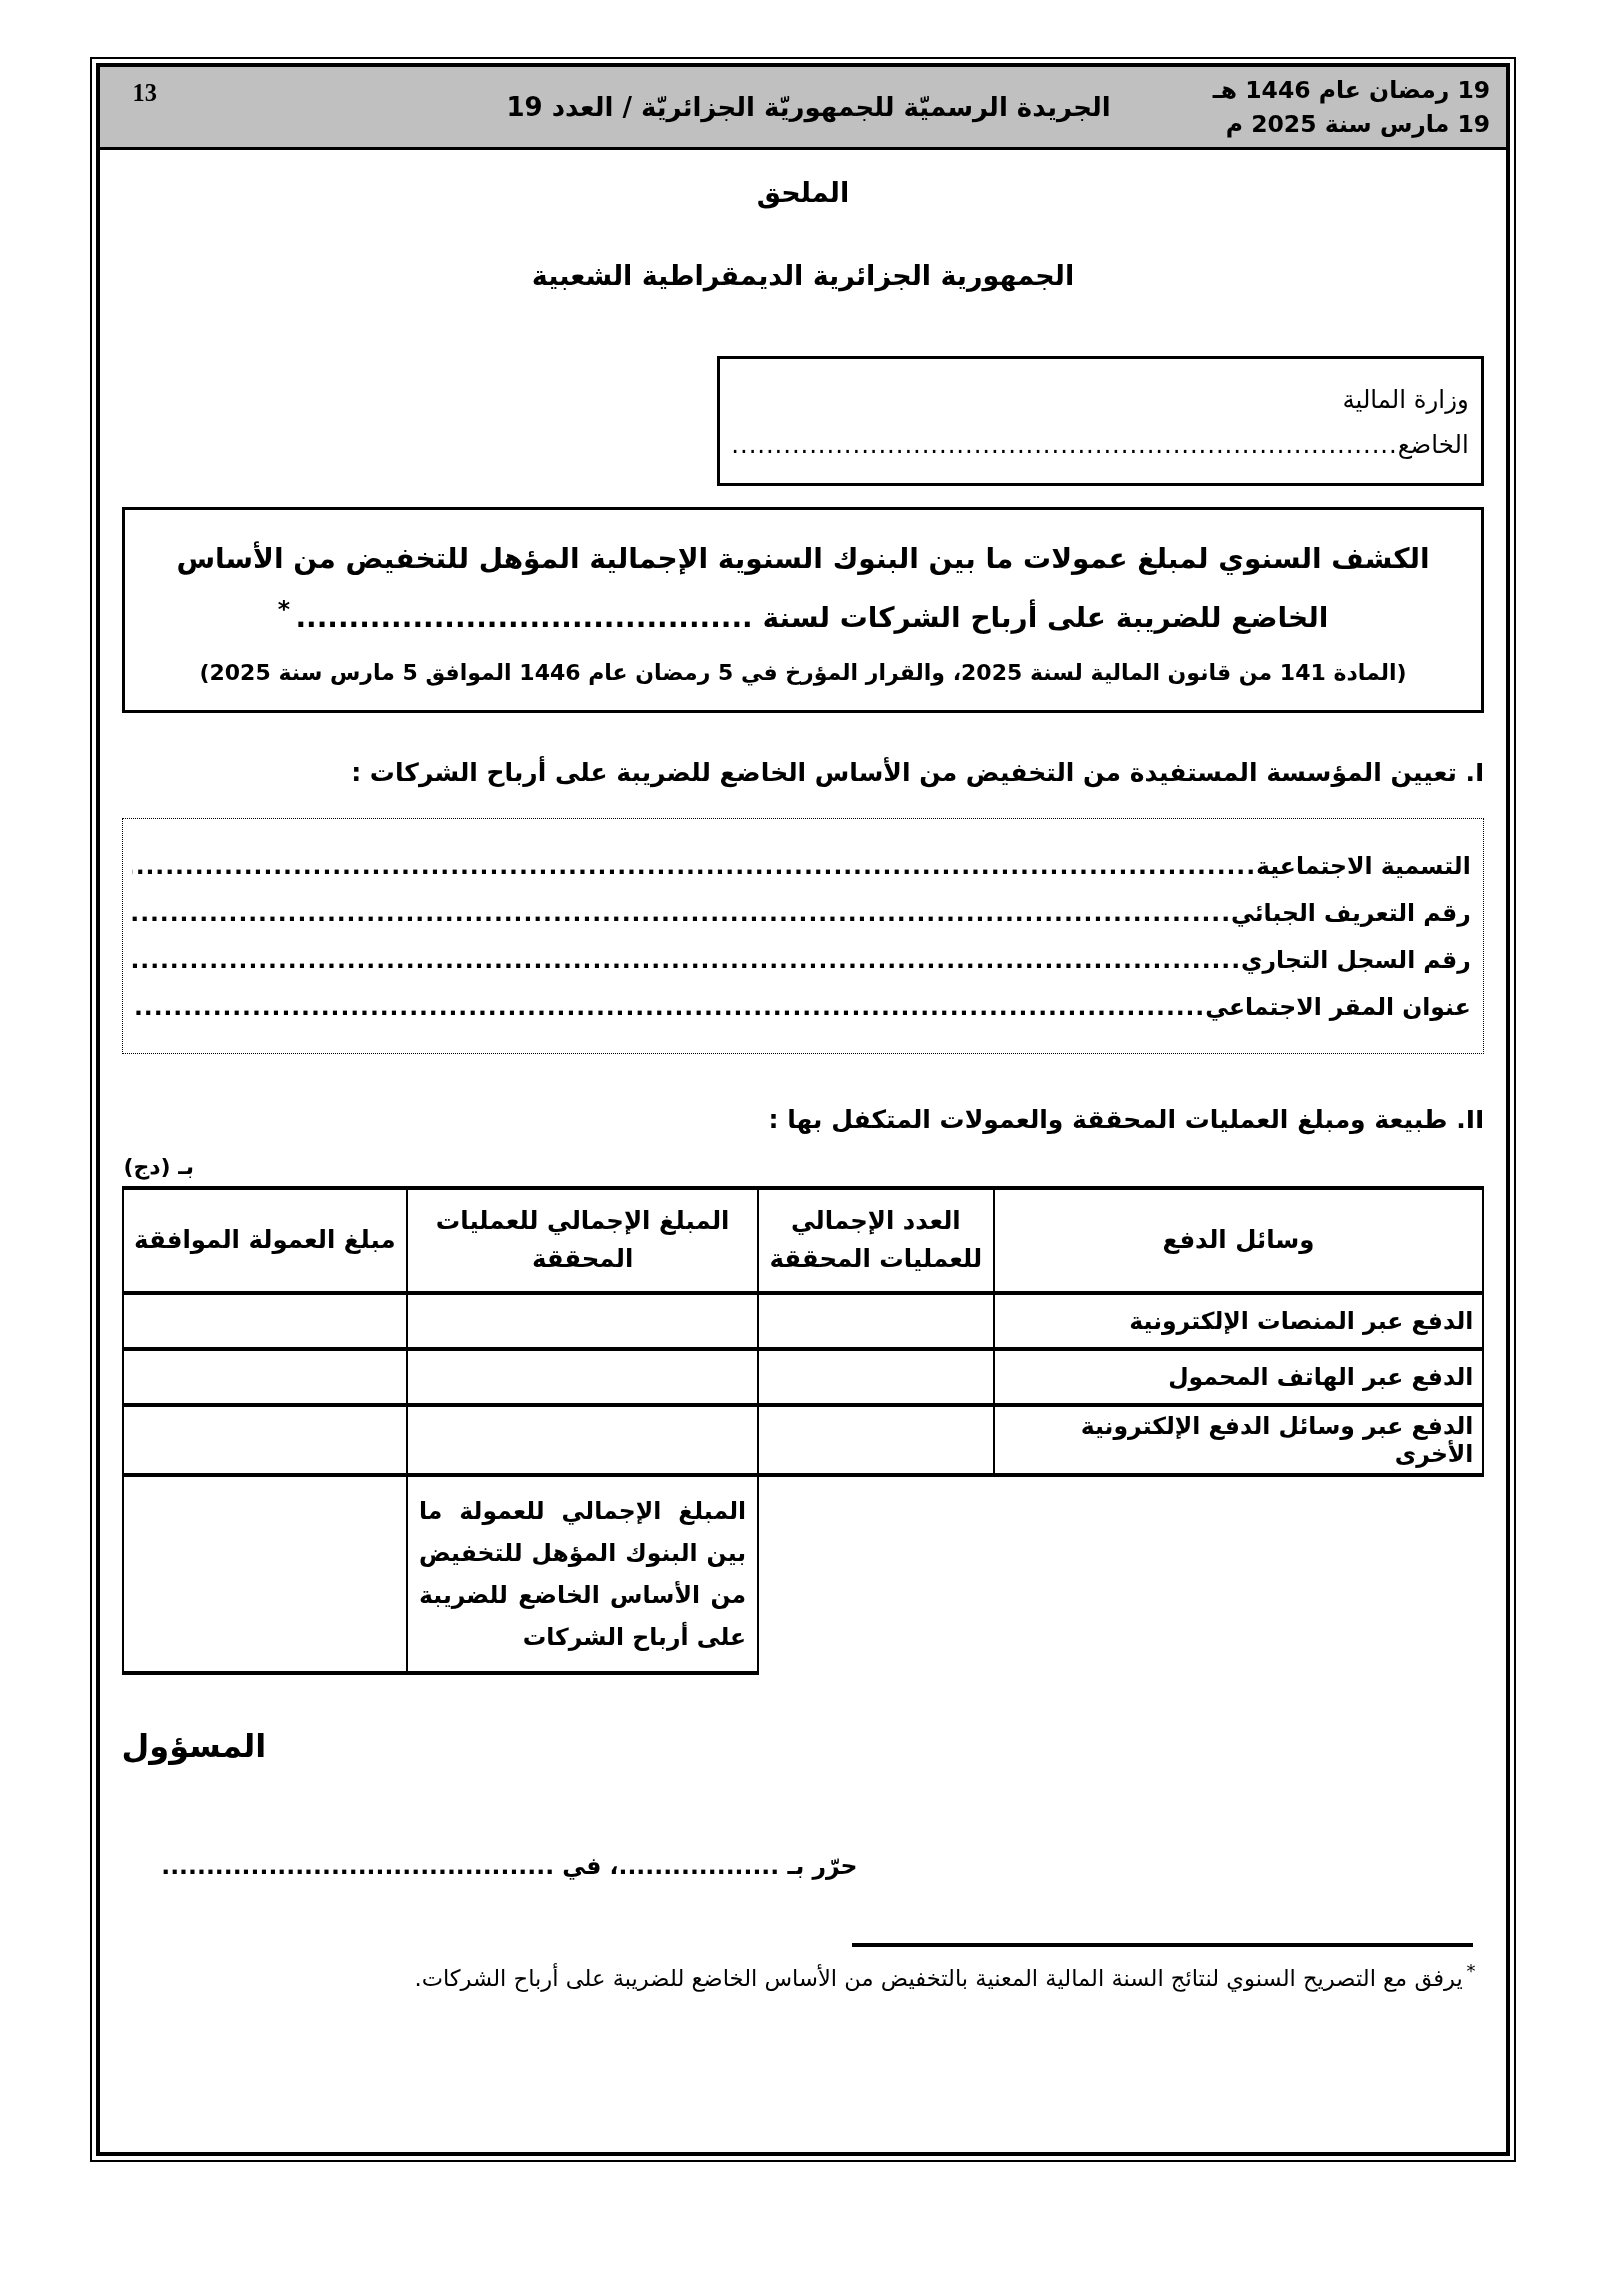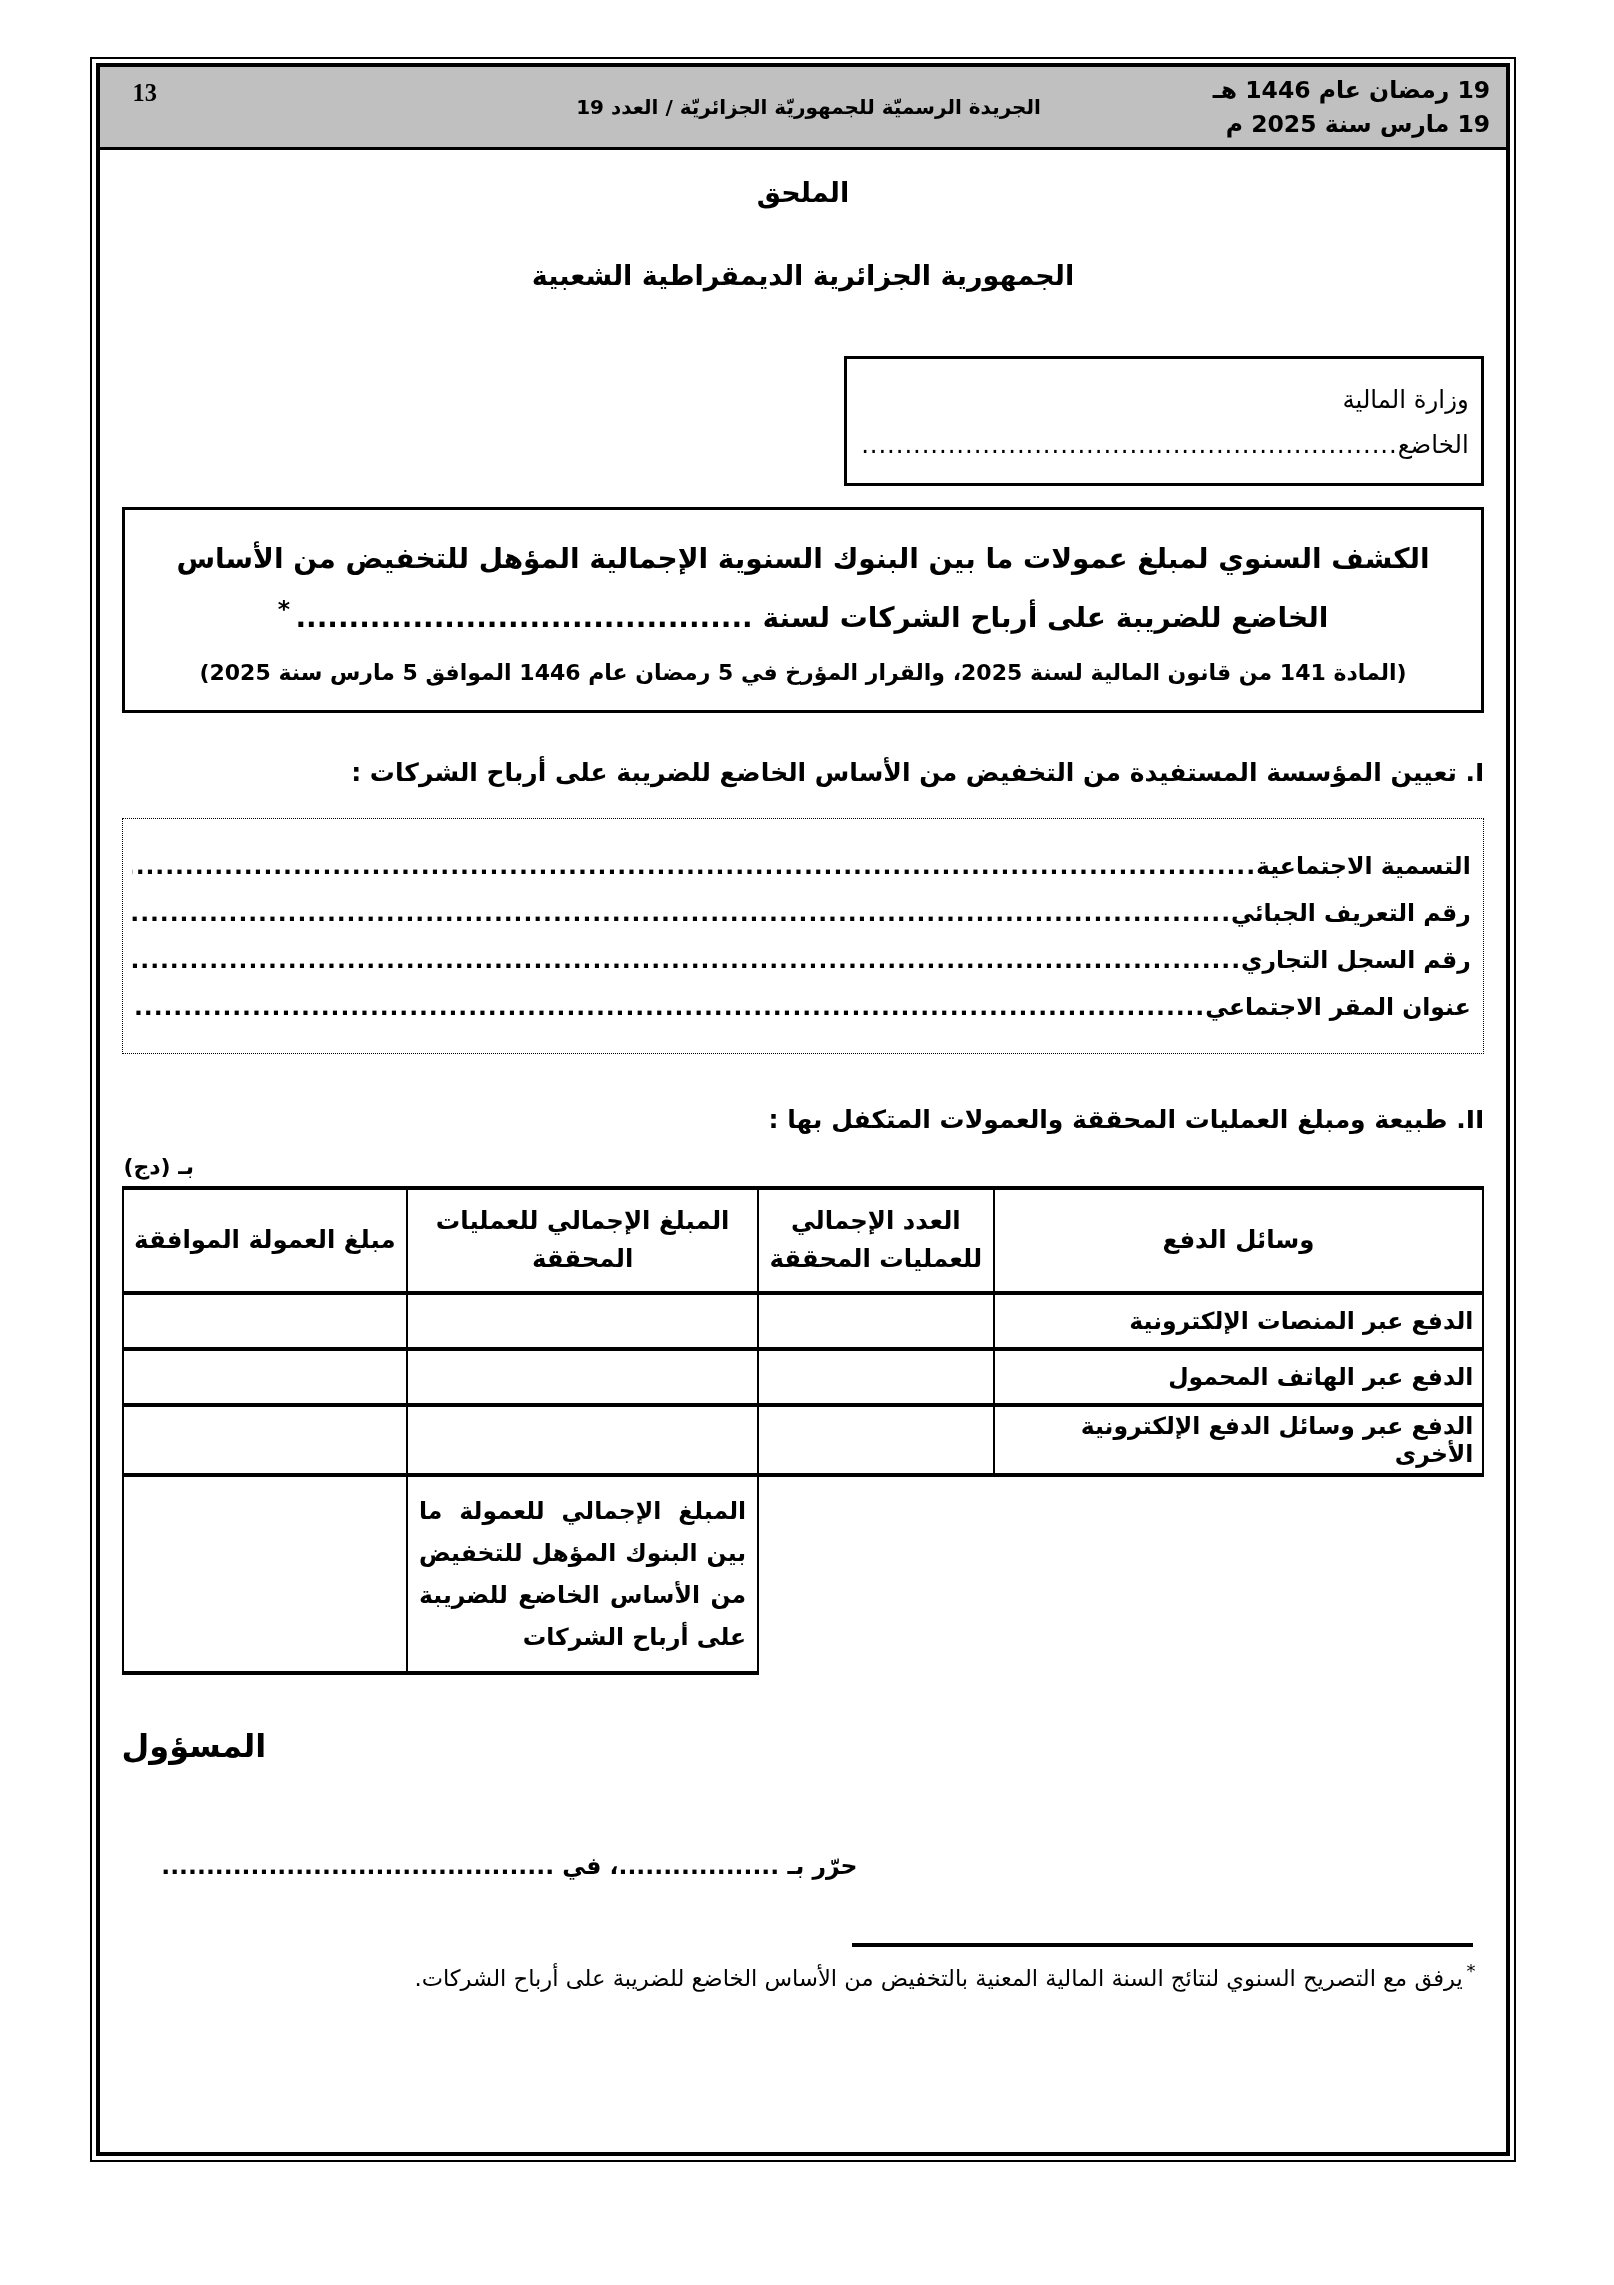--- a/index.html
+++ b/index.html
@@ -9,29 +9,29 @@
   .page { position:relative; width:1615px; height:2285px; background:#fff; overflow:hidden; }
 
   
   .frame-outer { position:absolute; left:90px; top:57px; width:1426px; height:2105px; border:2.7px solid #000; }
   .frame-inner { position:absolute; inset:3.6px; border:4.5px solid #000; display:flex; flex-direction:column; }
 
   
   .masthead { position:relative; height:83px; background:#c0c0c0; border-bottom:3.6px solid #000;
               display:flex; align-items:center; direction:rtl; flex:0 0 auto; }
   .masthead-dates { margin-right:16.3px; text-align:right; font-weight:700; font-size:23.5px; line-height:34px; white-space:nowrap; }
-  .masthead-title { position:absolute; left:11px; right:0; text-align:center; font-weight:700; font-size:20px; }
+  .masthead-title { position:absolute; left:11px; right:0; text-align:center; font-weight:700; font-size:26px; }
   .masthead-pageno { position:absolute; left:33px; top:12.7px; font-family:"Liberation Serif", serif; font-weight:700; font-size:24.4px; }
 
   .content { direction:rtl; flex:1 1 auto; padding:0 22px; position:relative; }
 
   .h-annex { margin-top:27px; text-align:center; font-weight:700; font-size:27px; }
   .h-republic { margin-top:52px; text-align:center; font-weight:700; font-size:27px; }
 
-  .ministry-box { margin-top:65px; margin-left:auto; margin-right:0; width:640px; border:3.6px solid #000;
+  .ministry-box { margin-top:65px; margin-left:auto; margin-right:0; width:767px; border:3.6px solid #000;
                   padding:18px 12.7px 16.3px 11px; font-size:24.4px; line-height:45px; }
   .ministry-line { text-align:right; white-space:nowrap; }
   .ministry-leader-row { display:flex; align-items:baseline; }
   .ministry-leader-row .label { white-space:nowrap; }
   .leader { flex:1 1 auto; overflow:hidden; white-space:nowrap; letter-spacing:0.9px; }
 
   .title-box { margin-top:21px; border:3.6px solid #000; padding:23.5px 18px 25px 18px; text-align:center; }
   .title-line1 { font-weight:700; font-size:28px; line-height:51px; }
   .title-line2 { font-weight:700; font-size:28px; line-height:51px; }
   .title-line2 .ast { display:inline-block; font-size:23.5px; vertical-align:super; margin-right:5.4px; }

